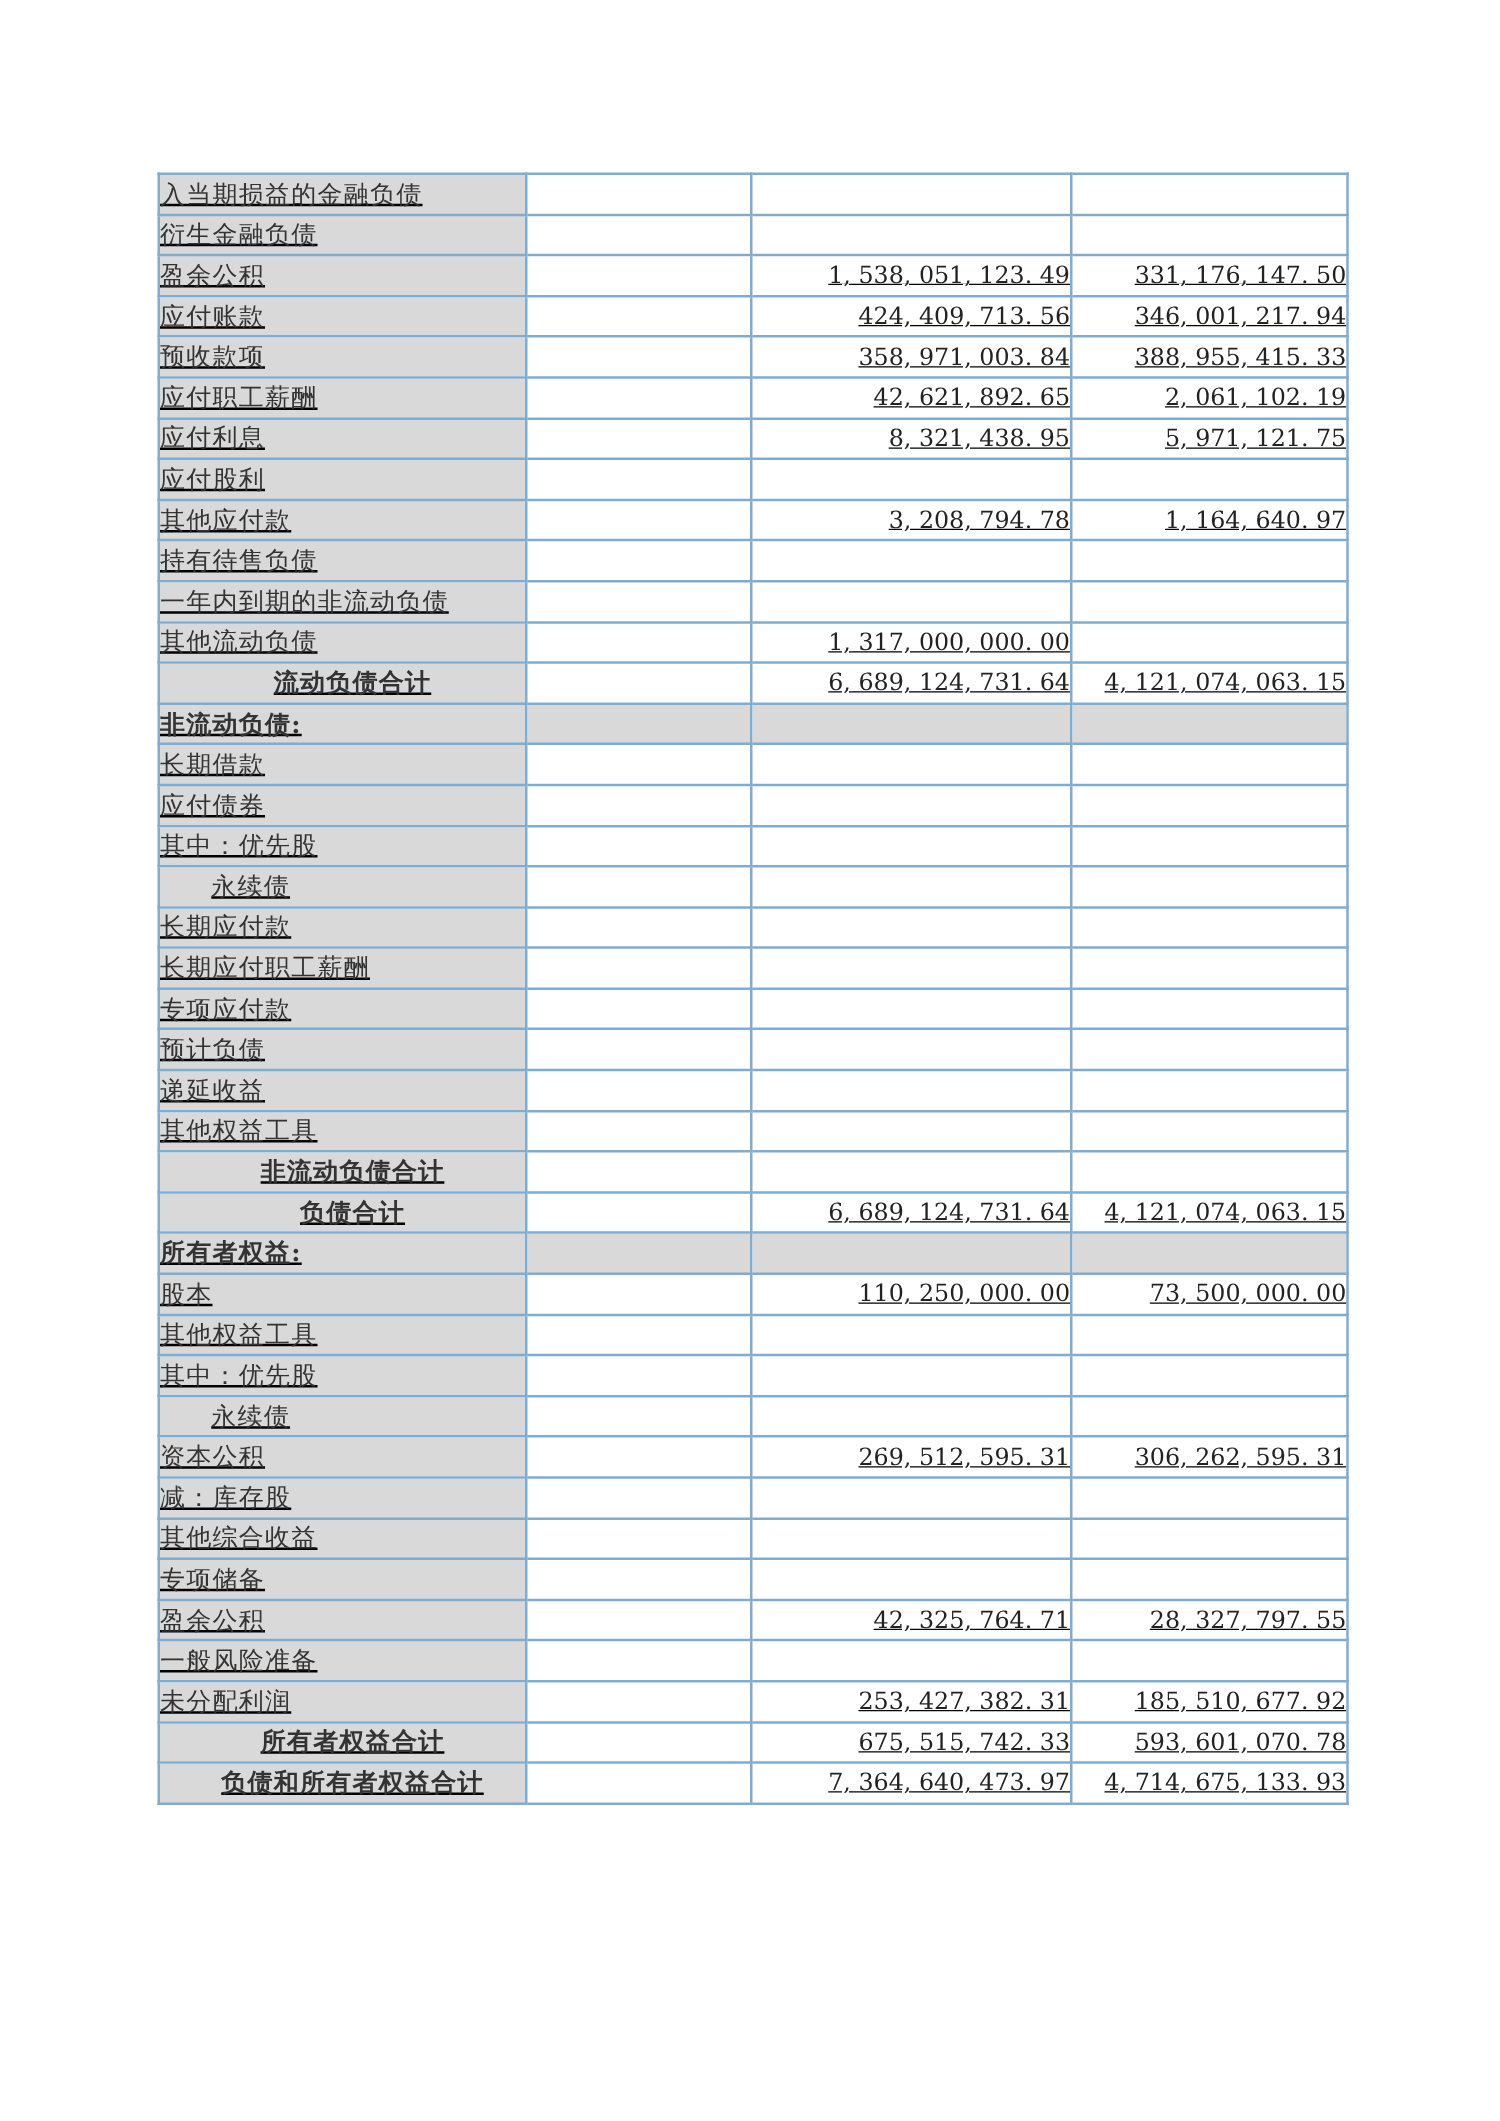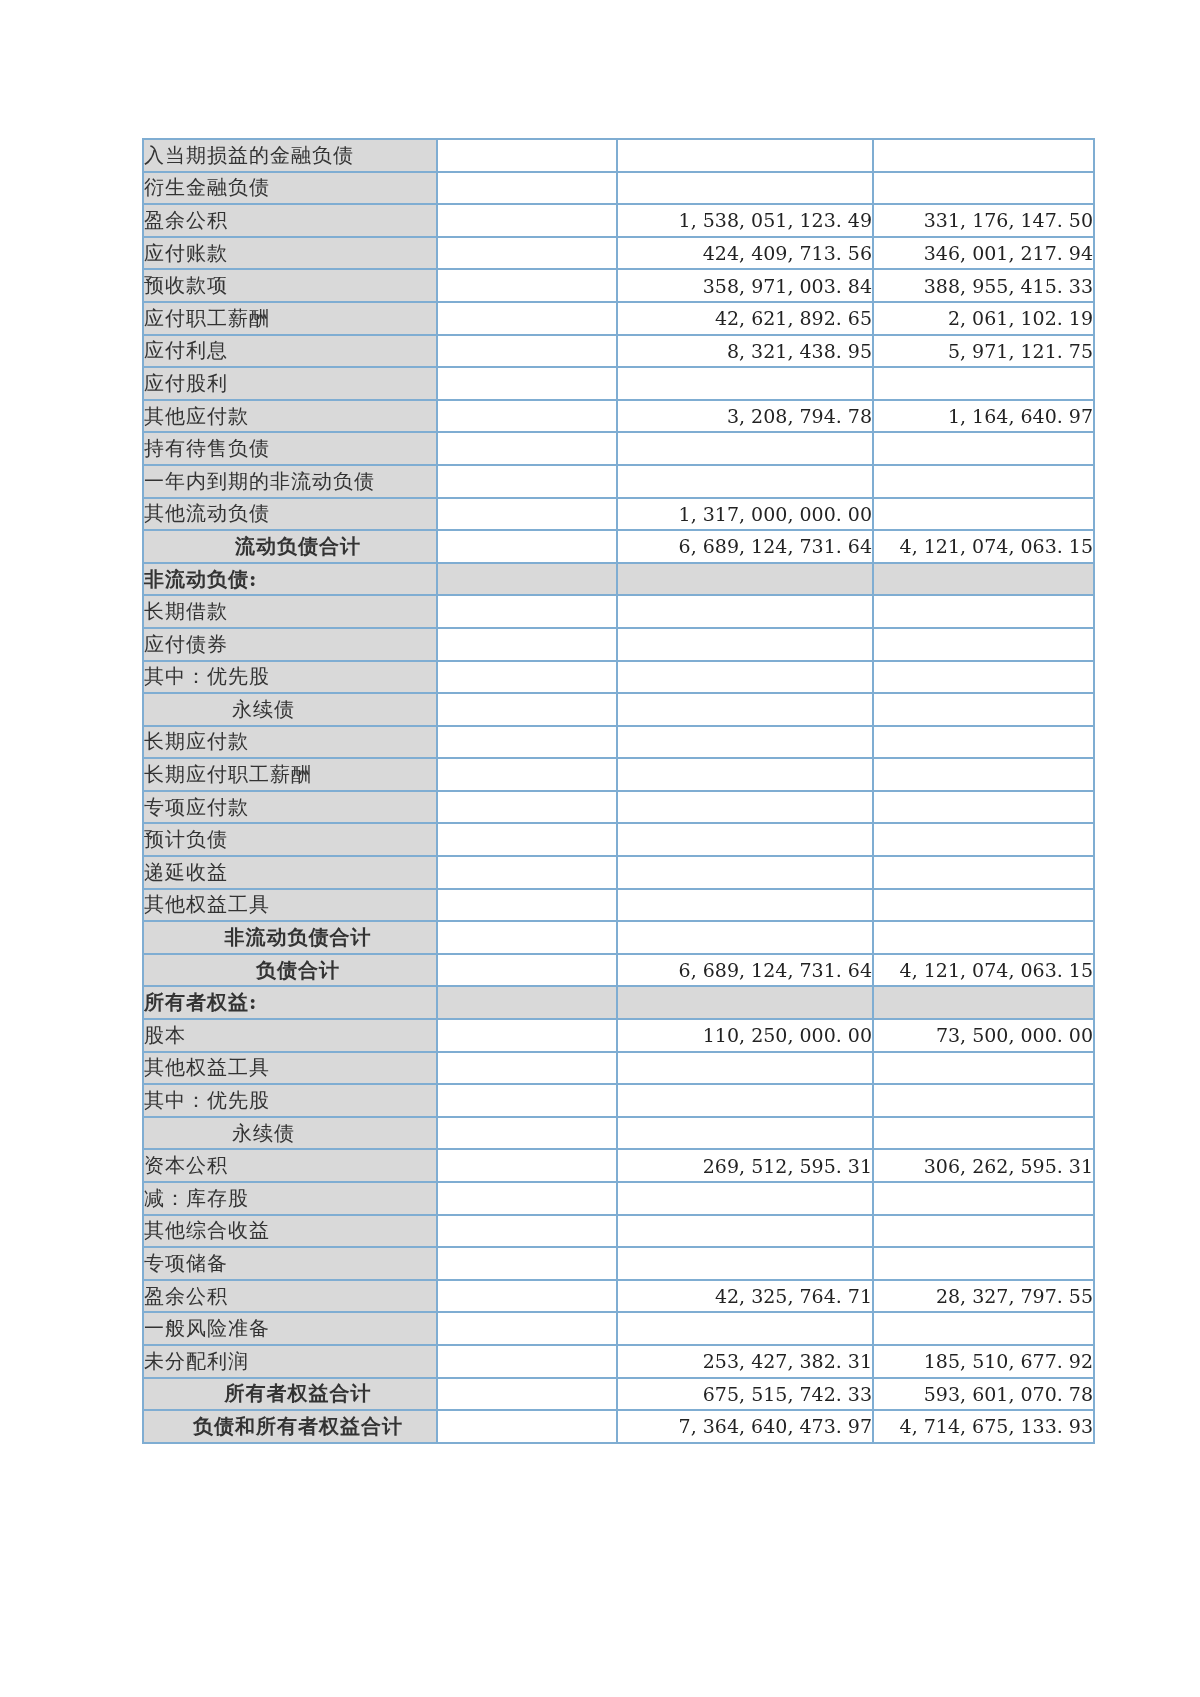--- a/index.html
+++ b/index.html
@@ -10,25 +10,26 @@
   .sheet {
     position: relative;
     width: 1200px;
     height: 1697px;
     background: #ffffff;
     overflow: hidden;
     font-family: "DejaVu Serif", "Liberation Serif", serif;
   }
   table.bs {
     position: absolute;
-    left: 142px;
+    left: 126px;
     top: 138px;
     width: 951px;
     border-collapse: collapse;
     table-layout: fixed;
+    text-decoration: underline;
   }
   table.bs col.c-label { width: 294px; }
   table.bs col.c-blank { width: 180px; }
   table.bs col.c-end   { width: 256px; }
   table.bs col.c-begin { width: 221px; }
   table.bs td {
     border: 2px solid #7fadd2;
     height: 30.6px;
     padding: 0;
     box-sizing: content-box;
@@ -37,21 +38,21 @@
     white-space: nowrap;
   }
   td.label-cell {
     background: #d9d9d9;
     color: #333333;
     font-size: 20px;
     padding-left: 10px;
     letter-spacing: 1px;
   }
   td.label-cell.indent-1 {
-    padding-left: 88px;
+    padding-left: 41px;
   }
   tr.row-total td.label-cell {
     text-align: center;
     padding-left: 16px;
     font-weight: bold;
   }
   tr.row-section td.label-cell {
     font-weight: bold;
   }
   tr.row-section td.value-cell {

